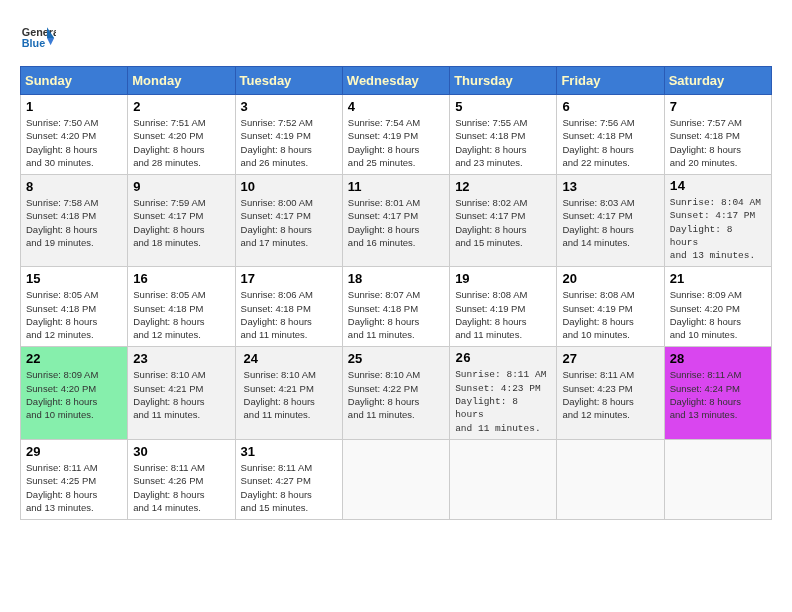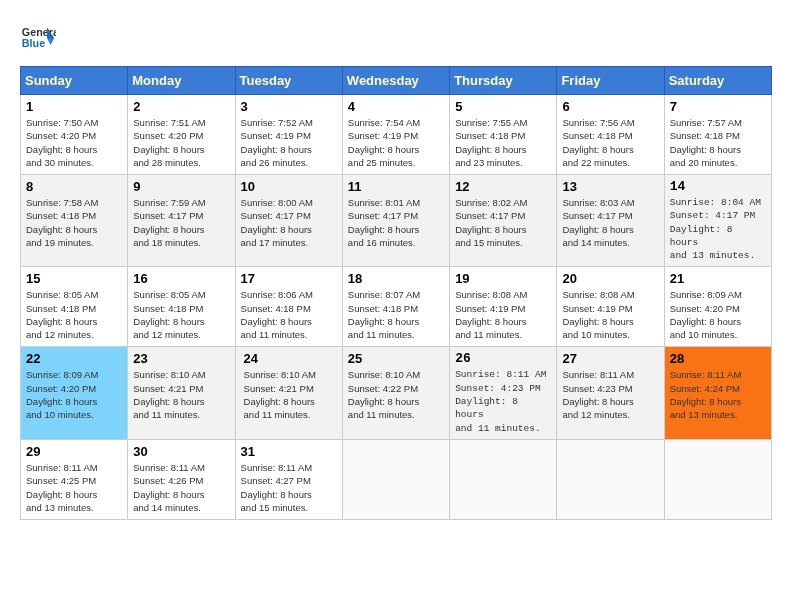--- a/index.html
+++ b/index.html
@@ -189,21 +189,21 @@
         <td>
           <span class="day-num">20</span>
           <div class="day-info">Sunrise: 8:08 AM<br>Sunset: 4:19 PM<br>Daylight: 8 hours<br>and 10 minutes.</div>
         </td>
         <td>
           <span class="day-num">21</span>
           <div class="day-info">Sunrise: 8:09 AM<br>Sunset: 4:20 PM<br>Daylight: 8 hours<br>and 10 minutes.</div>
         </td>
       </tr>
       <tr style="background-color: rgb(242, 242, 242);">
-        <td style="background-color: #7dd3fc;">
+        <td style="background-color: #86efac;">
           <span class="day-num">22</span>
           <div class="day-info">Sunrise: 8:09 AM<br>Sunset: 4:20 PM<br>Daylight: 8 hours<br>and 10 minutes.</div>
         </td>
         <td style="background-color: rgb(242, 242, 242);">
           <span class="day-num">23</span>
           <div class="day-info">Sunrise: 8:10 AM<br>Sunset: 4:21 PM<br>Daylight: 8 hours<br>and 11 minutes.</div>
         </td>
         <td style="background-color: rgb(242, 242, 242); padding-left: 8px;">
           <span class="day-num">24</span>
           <div class="day-info">Sunrise: 8:10 AM<br>Sunset: 4:21 PM<br>Daylight: 8 hours<br>and 11 minutes.</div>
@@ -213,21 +213,21 @@
           <div class="day-info">Sunrise: 8:10 AM<br>Sunset: 4:22 PM<br>Daylight: 8 hours<br>and 11 minutes.</div>
         </td>
         <td style="background-color: rgb(242, 242, 242); font-family: Liberation Mono, monospace;">
           <span class="day-num">26</span>
           <div class="day-info">Sunrise: 8:11 AM<br>Sunset: 4:23 PM<br>Daylight: 8 hours<br>and 11 minutes.</div>
         </td>
         <td style="background-color: rgb(242, 242, 242);">
           <span class="day-num">27</span>
           <div class="day-info">Sunrise: 8:11 AM<br>Sunset: 4:23 PM<br>Daylight: 8 hours<br>and 12 minutes.</div>
         </td>
-        <td style="background-color: #f97316;">
+        <td style="background-color: #d946ef;">
           <span class="day-num">28</span>
           <div class="day-info">Sunrise: 8:11 AM<br>Sunset: 4:24 PM<br>Daylight: 8 hours<br>and 13 minutes.</div>
         </td>
       </tr>
       <tr>
         <td>
           <span class="day-num">29</span>
           <div class="day-info">Sunrise: 8:11 AM<br>Sunset: 4:25 PM<br>Daylight: 8 hours<br>and 13 minutes.</div>
         </td>
         <td>

